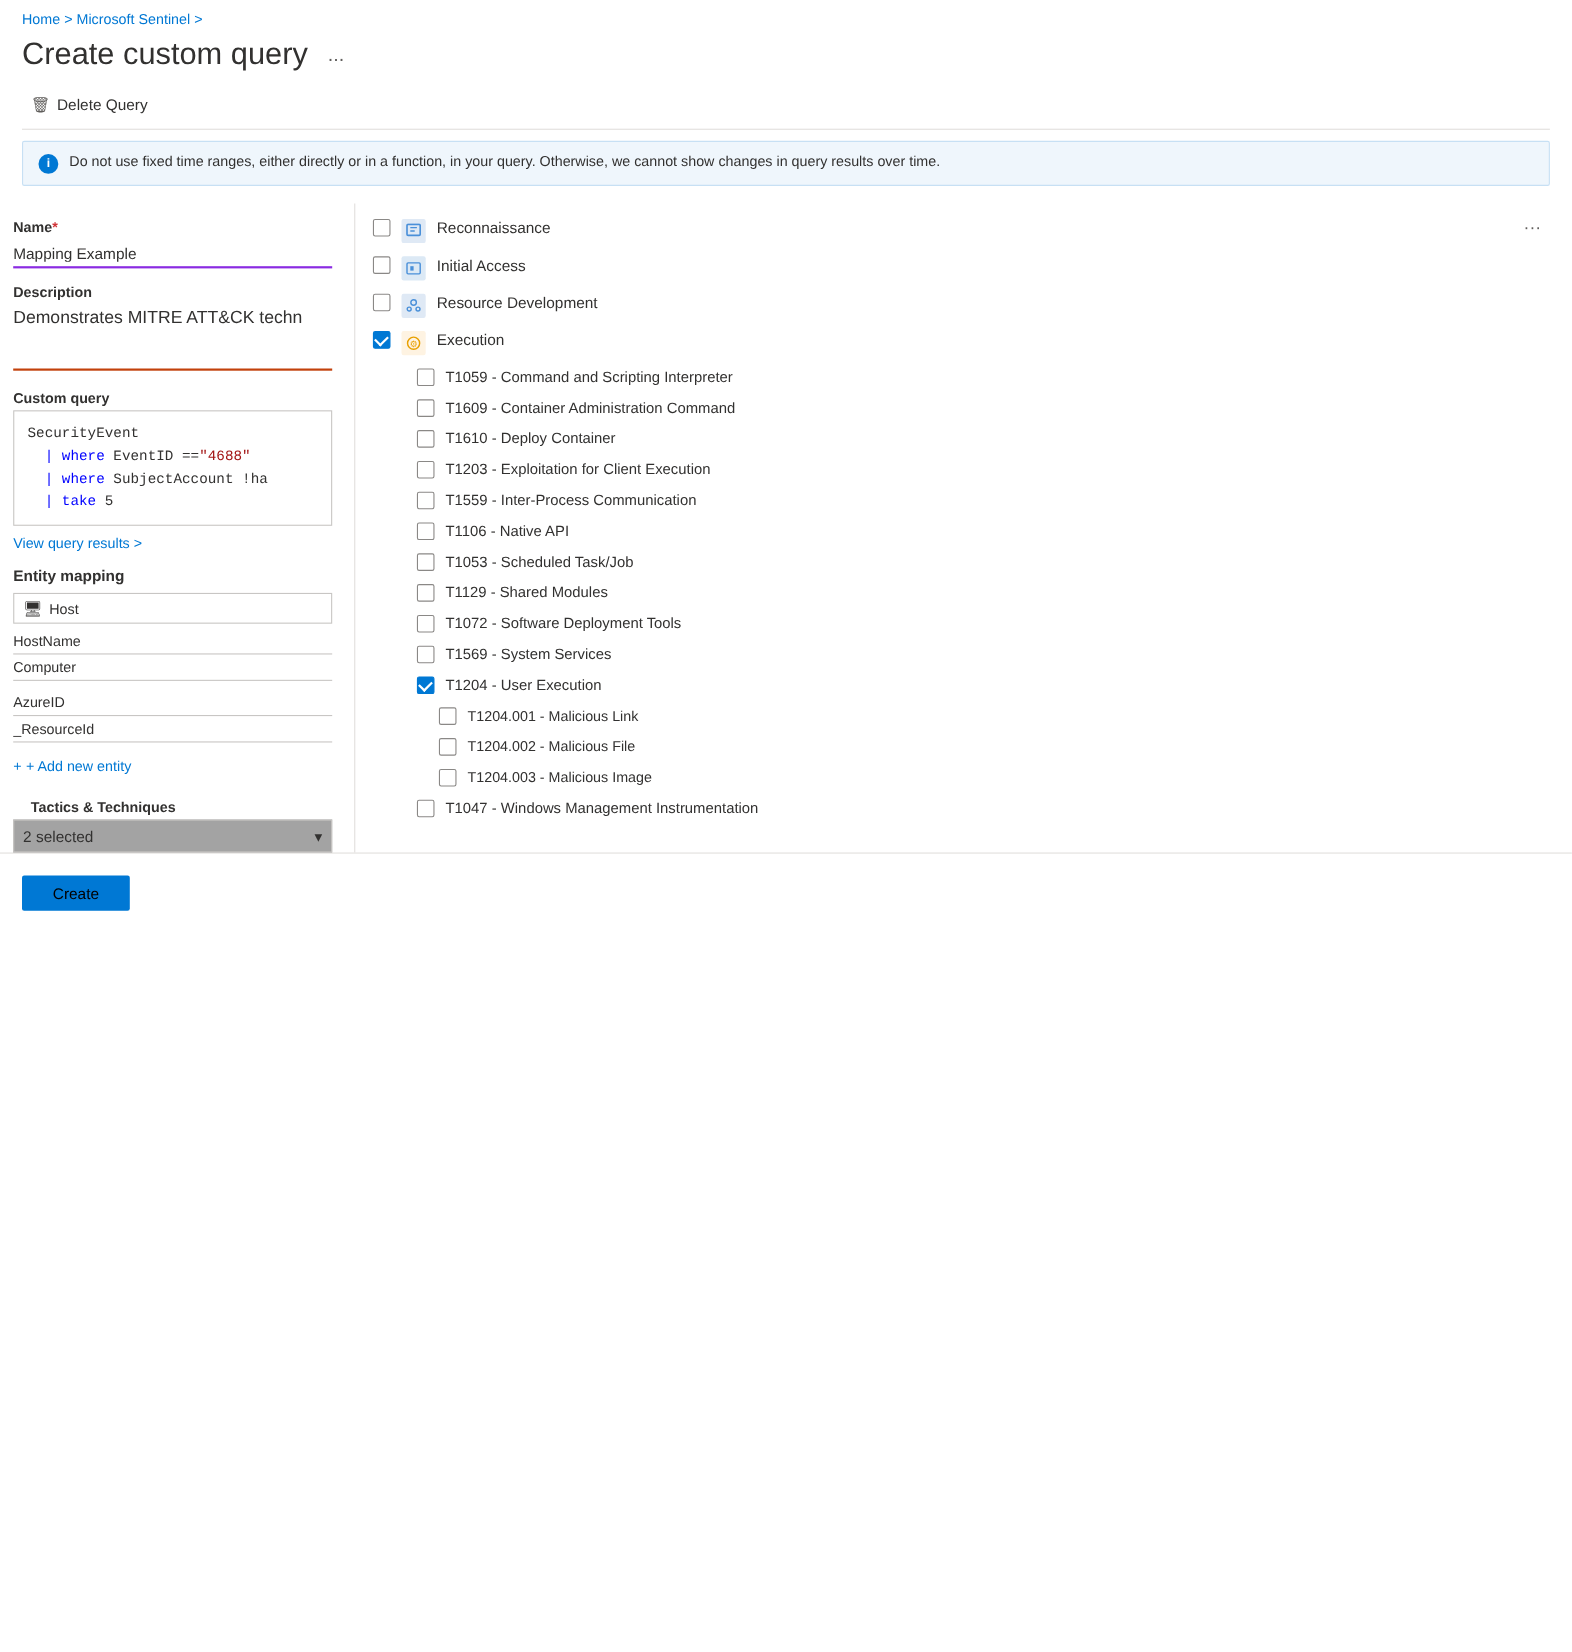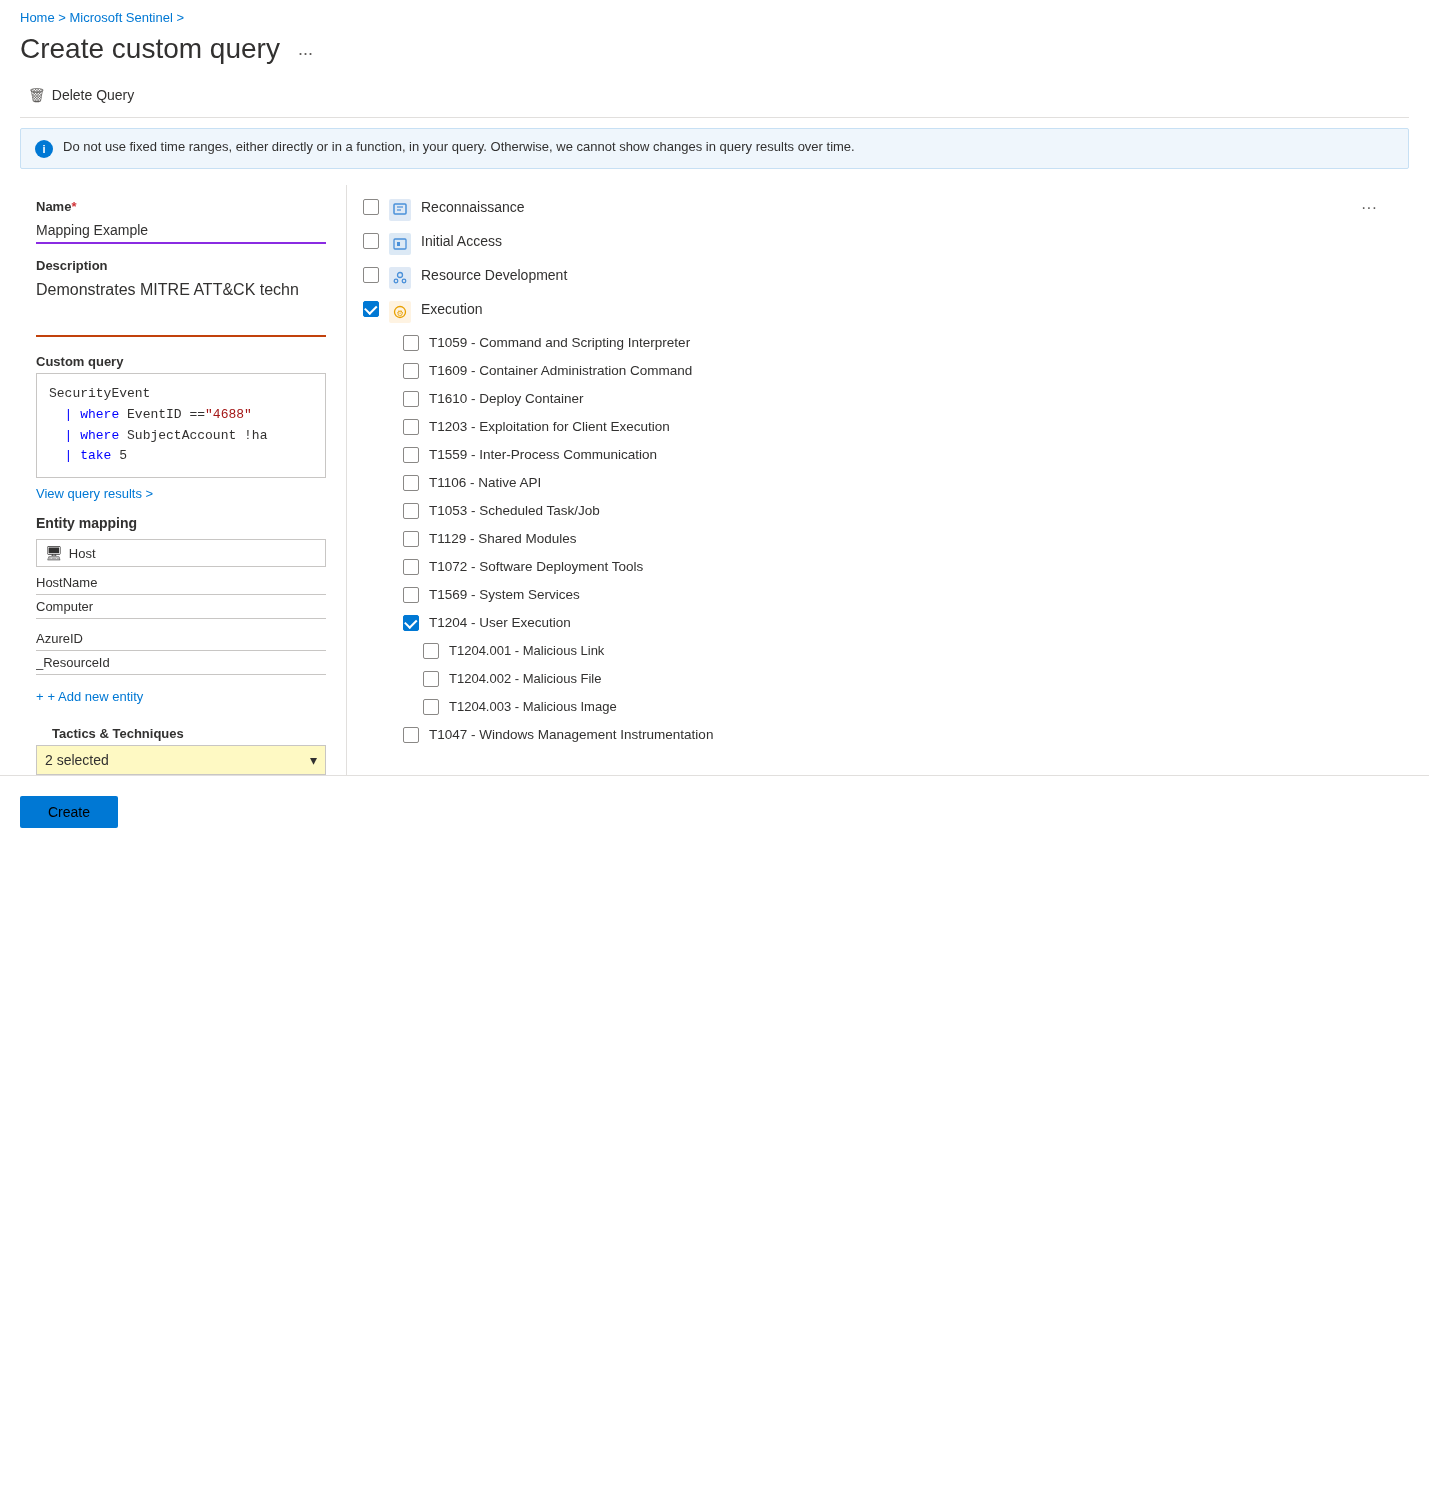--- a/index.html
+++ b/index.html
@@ -84,21 +84,21 @@
       justify-content: center;
       color: white;
       font-size: 11px;
       font-weight: bold;
       flex-shrink: 0;
       margin-top: 1px;
     }
     .main-content {
       display: flex;
       flex: 1;
-      padding: 0 36px;
+      padding: 0 12px;
       gap: 0;
     }
     .left-panel {
       width: 310px;
       flex-shrink: 0;
       padding-right: 20px;
     }
     .right-panel {
       flex: 1;
       border-left: 1px solid #e1dfdd;
@@ -211,21 +211,21 @@
       margin-top: 16px;
       margin-bottom: 4px;
       margin-left: 16px;
     }
     .tactics-dropdown {
       width: 100%;
       border: 1px solid #c8c6c4;
       padding: 6px 8px;
       font-size: 14px;
       color: #323130;
-      background: #fef9c3;
+      background: #a3a3a3;
       cursor: pointer;
       display: flex;
       align-items: center;
       justify-content: space-between;
     }
     
     .technique-list {
       padding: 8px 0;
     }
     .technique-item {

